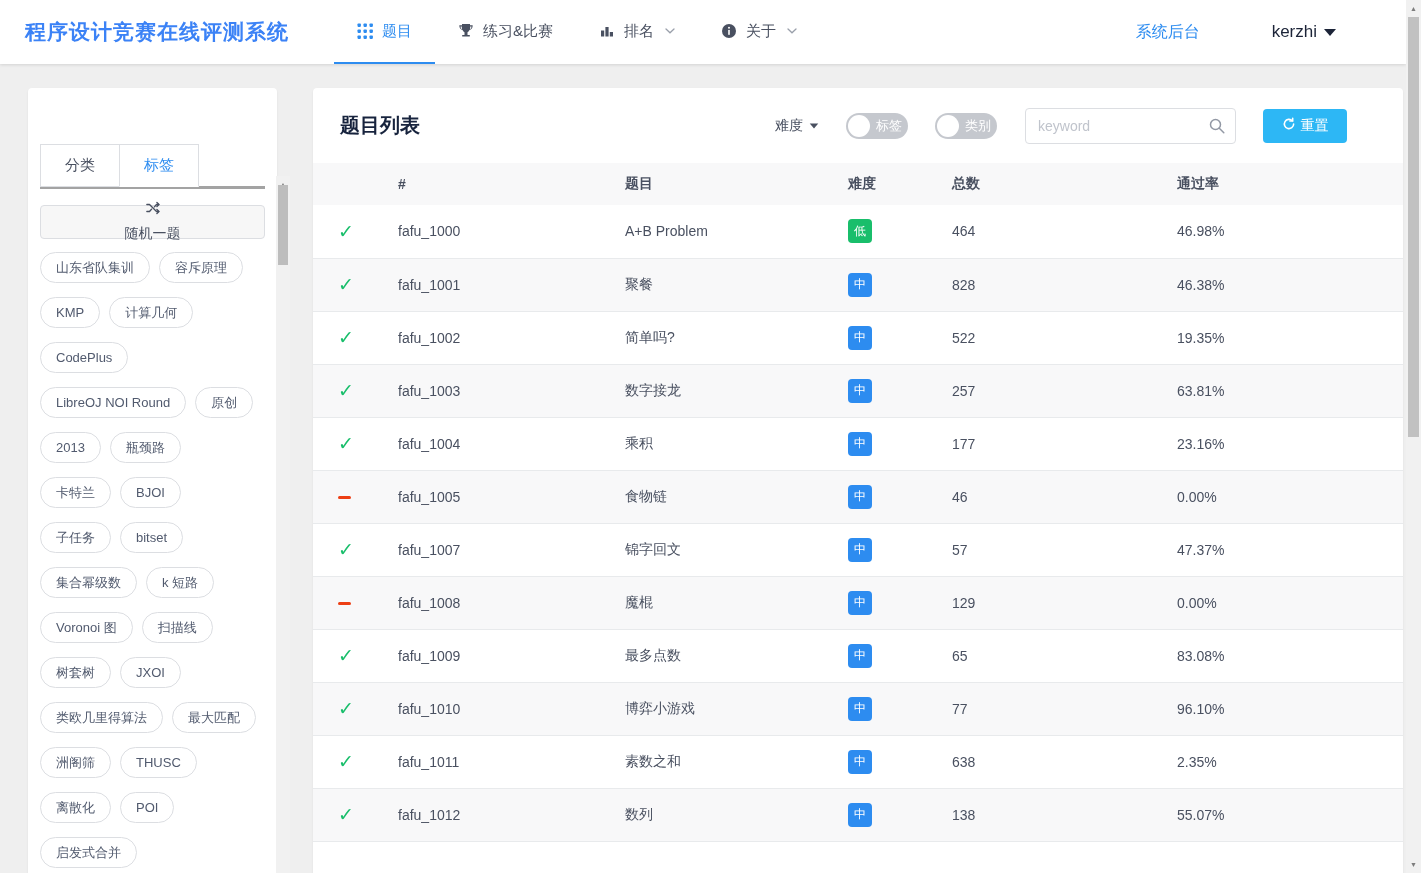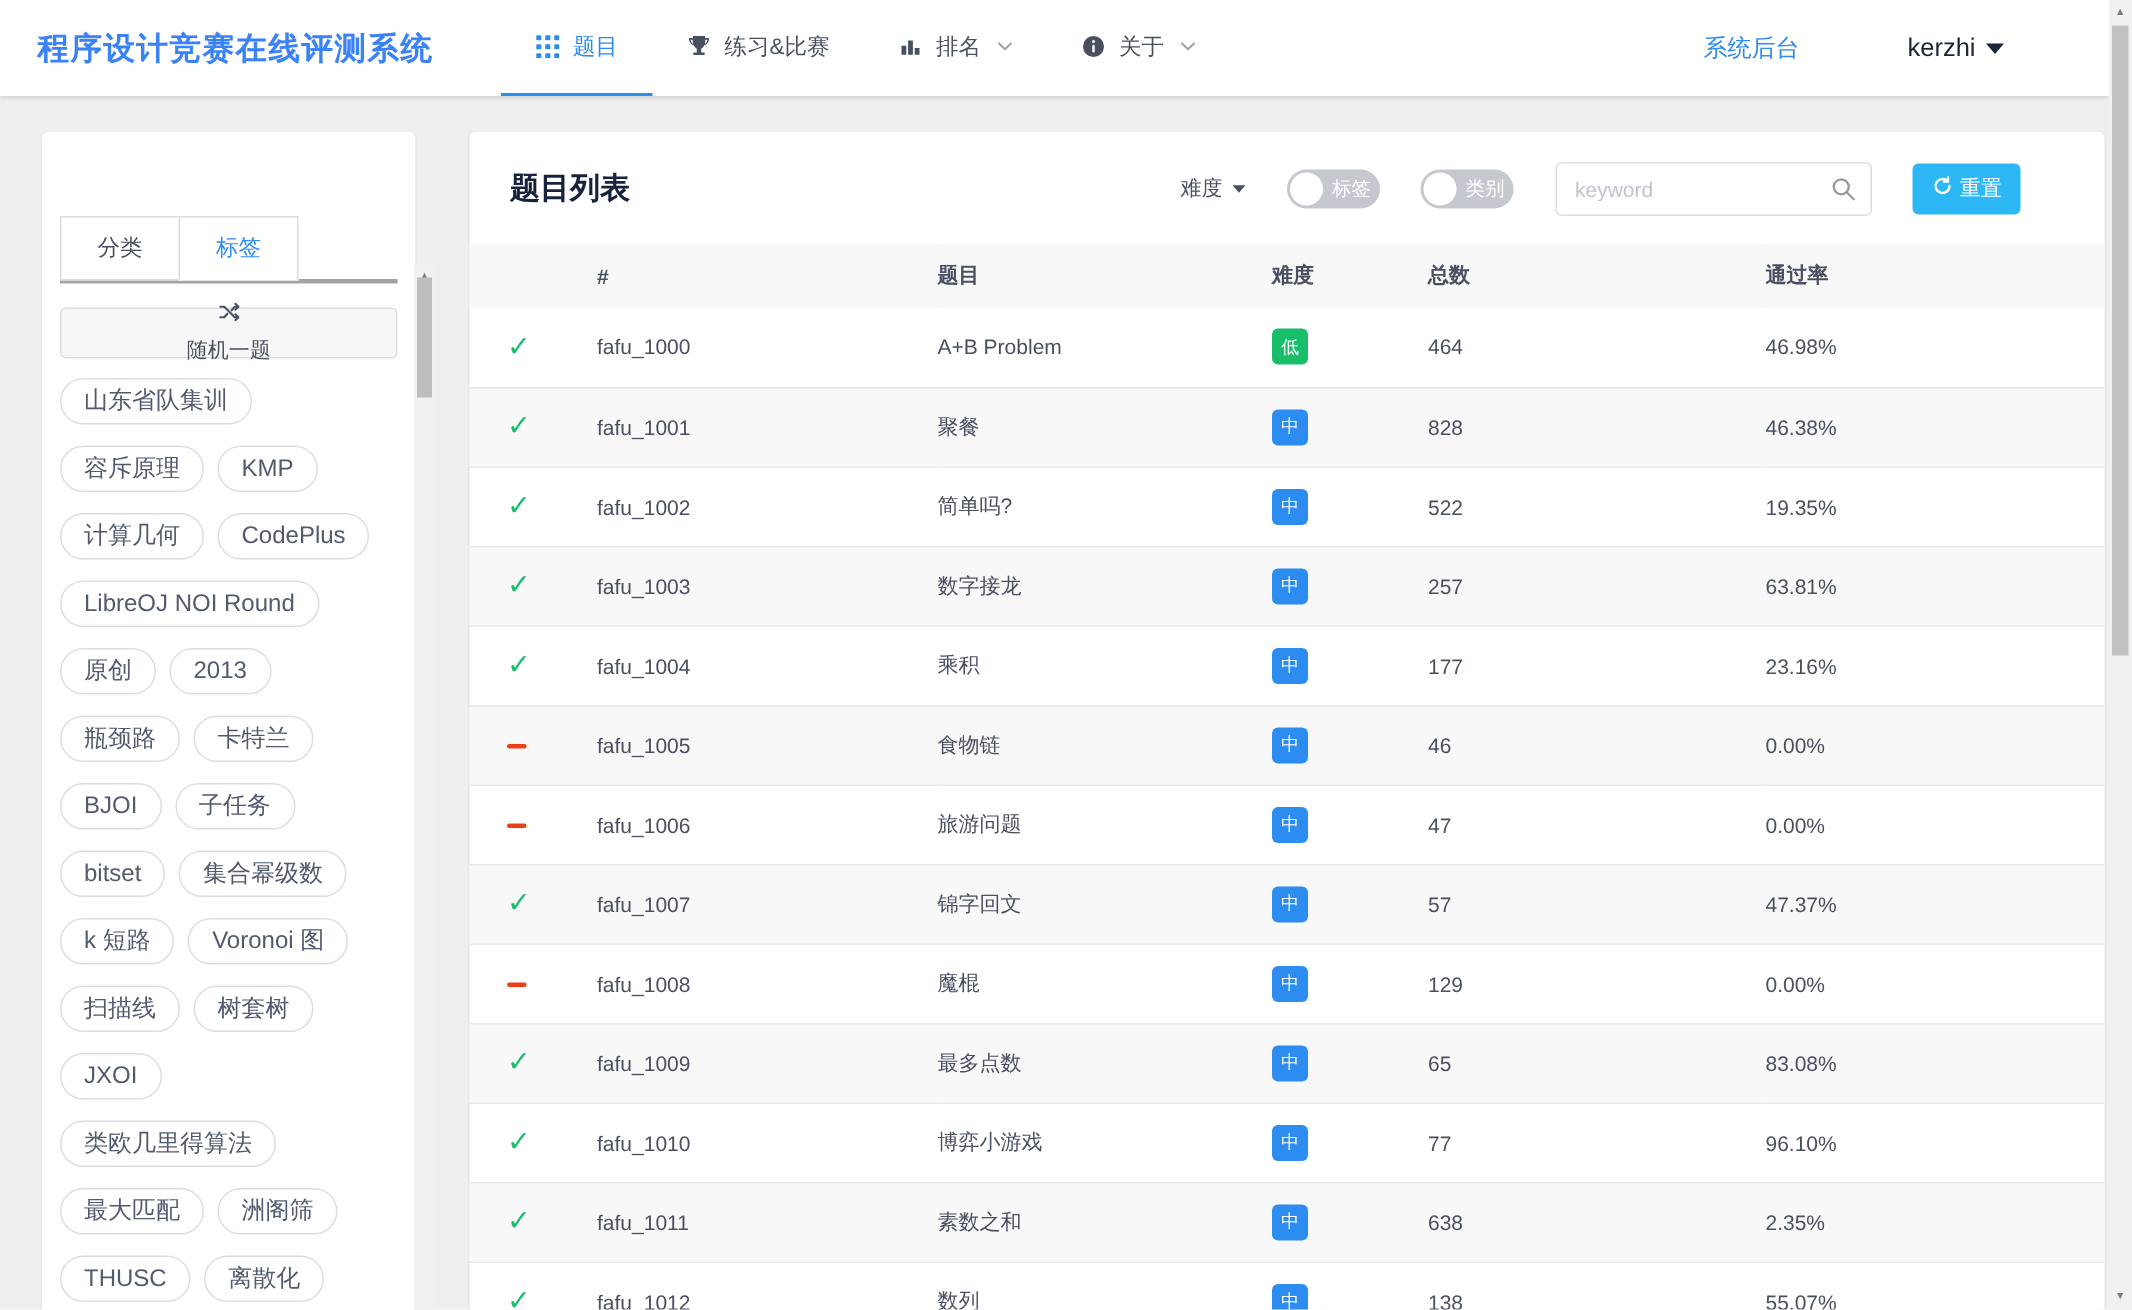--- a/index.html
+++ b/index.html
@@ -53,21 +53,21 @@
   .tab.active { color:#2d8cf0; border-bottom:1px solid #fff; }
   .random-btn {
     margin-top:16px; width:100%; height:34px; background:#f7f7f7; border:1px solid #dcdee2;
     border-radius:4px; color:#495060; font-size:14px; cursor:pointer;
     display:flex; align-items:center; justify-content:center; gap:7px; font-family:inherit;flex-direction:column;
   }
   .random-btn svg { width:14px; height:14px; }
   .tag-list { margin-top:13px; display:flex; flex-wrap:wrap; }
   .tag-chip {
     background:#fff; border:1px solid #dcdee2; border-radius:16px; height:31px;
-    padding:0 15px; line-height:29px; font-size:16px; color:#515a6e; cursor:pointer;
+    padding:0 15px; line-height:29px; font-size:13px; color:#515a6e; cursor:pointer;
     margin:0 9px 14px 0; font-family:inherit; white-space:nowrap;
   }
 
   
   .card-header { height:75px; display:flex; align-items:center; padding:0 56px 0 27px; }
   .page-title { font-size:20px; color:#17233d; }
   .filters { margin-left:auto; display:flex; align-items:center; }
   .difficulty-dd { display:flex; align-items:center; gap:6px; color:#495060; font-weight:500; cursor:pointer; }
   .difficulty-dd .caret { transform:scale(.85); color:#495060; }
   .switch {
@@ -77,21 +77,21 @@
   .switch .knob { position:absolute; left:2px; top:2px; width:22px; height:22px; border-radius:50%; background:#fff; }
   .switch .sw-label { position:absolute; left:30px; top:0; line-height:26px; color:#fff; font-size:13px; }
   .search-box { position:relative; margin-left:28px; }
   .search-input {
     width:211px; height:36px; border:1px solid #dcdee2; border-radius:4px;
     padding:0 36px 0 12px; font-size:14px; color:#495060; outline:none; font-family:inherit;
   }
   .search-input::placeholder { color:#c0c4cc; }
   .search-icon { position:absolute; right:10px; top:9px; width:18px; height:18px; color:#9298a4; }
   .reset-btn {
-    margin-left:27px; width:72px; height:34px; background:#2db7f5; border:none; border-radius:4px;
+    margin-left:27px; width:84px; height:34px; background:#2db7f5; border:none; border-radius:4px;
     color:#fff; font-size:14px; cursor:pointer; display:flex; align-items:center; justify-content:center; gap:5px;
     font-family:inherit;
   }
   .reset-btn svg { width:14px; height:14px; }
 
   
   table { width:100%; border-collapse:collapse; table-layout:fixed; }
   thead th {
     background:#f8f8f9; height:42px; text-align:left; font-size:14px; color:#495060;
     font-weight:700; padding:0;
@@ -339,28 +339,20 @@
           </tr>
           <tr>
             <td class="col-status"><span class="status-minus"></span></td>
             <td>fafu_1005</td>
             <td>食物链</td>
             <td><span class="badge mid">中</span></td>
             <td>46</td>
             <td>0.00%</td>
           </tr>
           <tr>
-            <td class="col-status"><span class="status-minus"></span></td>
-            <td>fafu_1006</td>
-            <td>旅游问题</td>
-            <td><span class="badge mid">中</span></td>
-            <td>47</td>
-            <td>0.00%</td>
-          </tr>
-          <tr>
             <td class="col-status"><span class="status-check">✓</span></td>
             <td>fafu_1007</td>
             <td>锦字回文</td>
             <td><span class="badge mid">中</span></td>
             <td>57</td>
             <td>47.37%</td>
           </tr>
           <tr>
             <td class="col-status"><span class="status-minus"></span></td>
             <td>fafu_1008</td>

